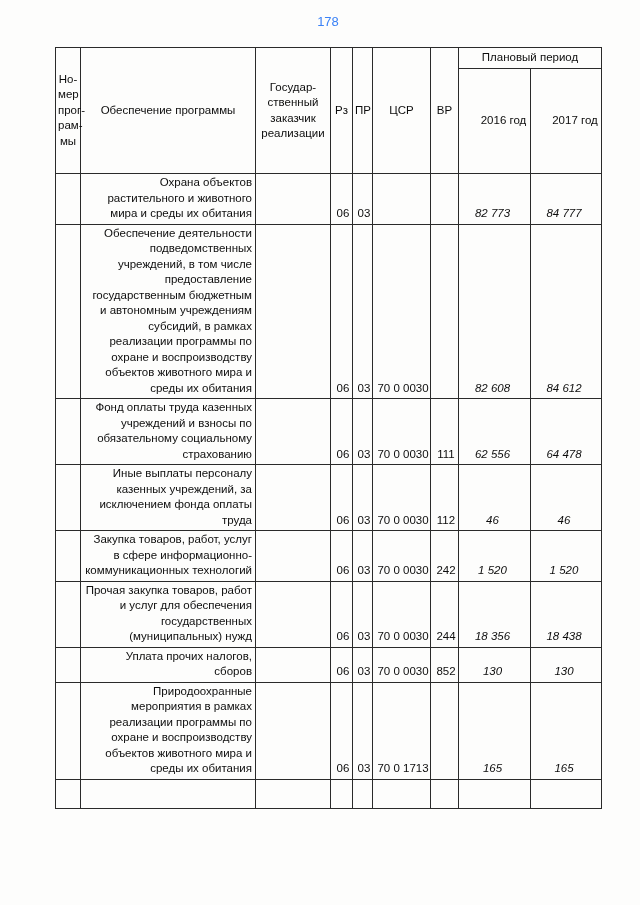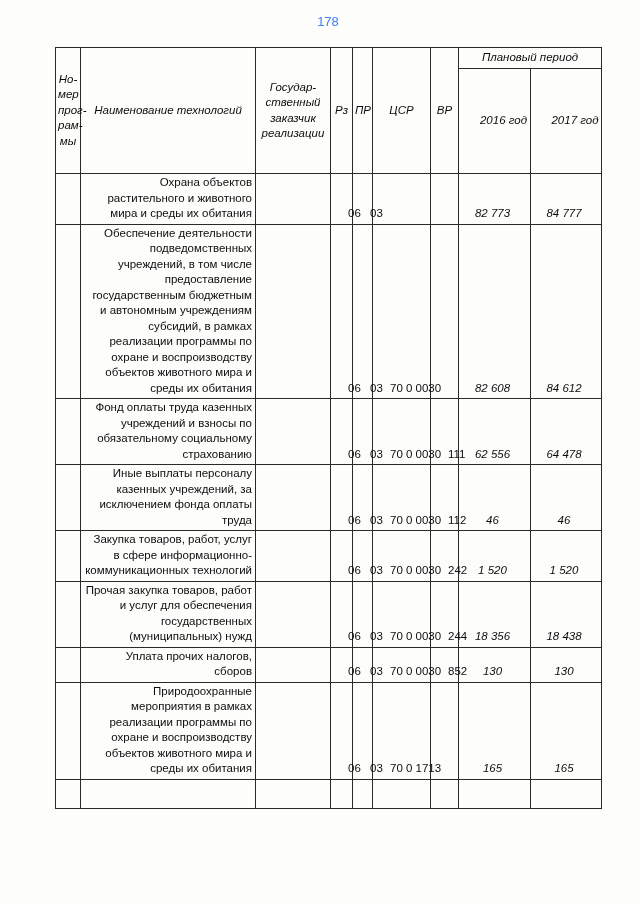--- a/index.html
+++ b/index.html
@@ -40,37 +40,36 @@
   .program-table th,
   .program-table td {
     border: 1px solid #2a2a2a;
     font-weight: normal;
   }
   .program-table th {
     vertical-align: middle;
     text-align: center;
     white-space: pre-line;
     padding: 1px 2px;
-    font-style: italic;
   }
   th.planning-period { height: 21px; }
   th.year-header { height: 105px; padding-left: 20px; }
   .program-table td {
     vertical-align: bottom;
     text-align: center;
     padding: 1px 2px 2px 2px;
   }
   td.col-name {
     text-align: right;
     vertical-align: top;
     padding: 1px 3px 2px 4px;
   }
   td.col-rz, td.col-pr, td.col-csr, td.col-vr {
     white-space: nowrap;
-    padding-left: 17px;
+    padding-left: 4px;
     padding-right: 1px;
   }
   td.col-y2016, td.col-y2017 {
     text-align: center;
     white-space: nowrap;
     padding-right: 6px;
     font-style: italic;
   }
   tbody tr:last-child td { height: 29px; }
 </style>
@@ -93,21 +92,21 @@
       <col style="width:72px">
       <col style="width:71px">
     </colgroup>
     <thead>
       <tr>
         <th rowspan="2">Но-
 мер
 прог-
 рам-
 мы</th>
-        <th rowspan="2">Наименование технологий</th>
+        <th rowspan="2">Обеспечение программы</th>
         <th rowspan="2">Государ-
 ственный
 заказчик
 реализации</th>
         <th rowspan="2">Рз</th>
         <th rowspan="2">ПР</th>
         <th rowspan="2">ЦСР</th>
         <th rowspan="2">ВР</th>
         <th colspan="2" class="planning-period">Плановый период</th>
       </tr>

